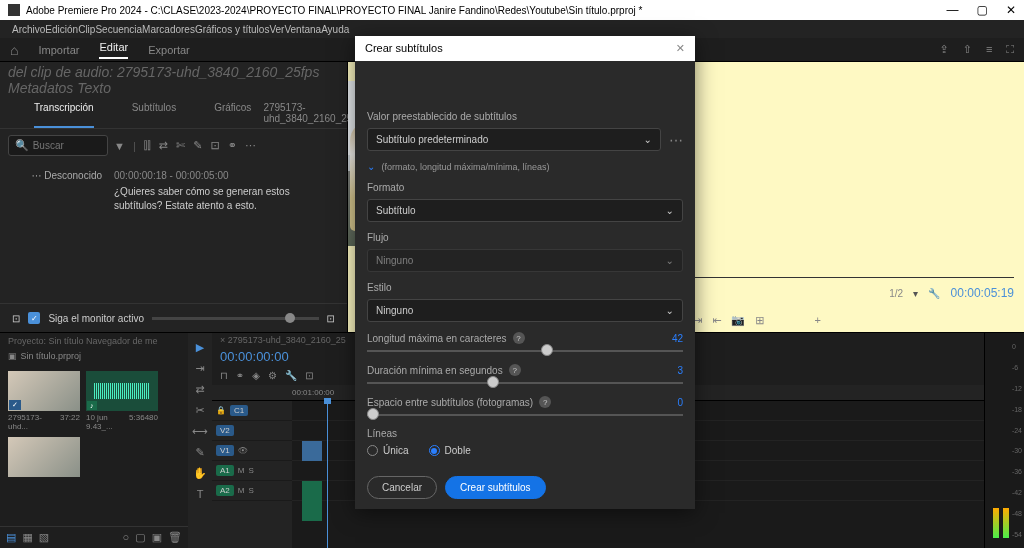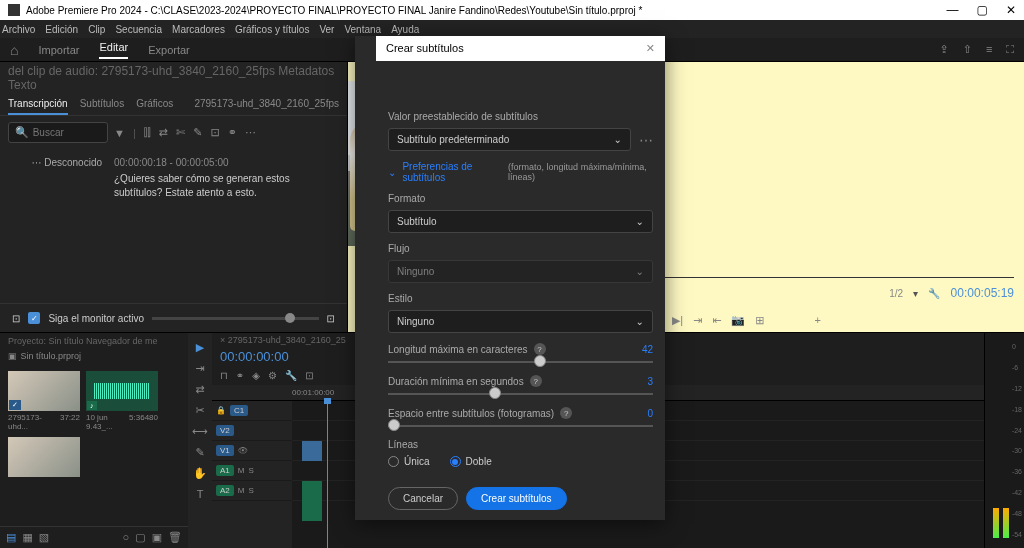--- a/index.html
+++ b/index.html
@@ -2,49 +2,49 @@
 <html><head>
 <meta charset="utf-8">
 <style>
 * { margin: 0; padding: 0; box-sizing: border-box; font-family: 'Segoe UI', Arial, sans-serif; }
 body { background: #1a1a1a; color: #ccc; font-size: 11px; overflow: hidden; width: 1024px; height: 548px; position: relative; }
 .titlebar { background: #fff; height: 20px; display: flex; align-items: center; padding: 0 8px; color: #000; font-size: 10px; }
 .titlebar-icon { width: 12px; height: 12px; background: #333; margin-right: 6px; }
 .titlebar-title { flex: 1; }
 .titlebar-controls { display: flex; gap: 18px; }
 .titlebar-controls span { cursor: pointer; font-size: 12px; }
-.menubar { background: #232323; height: 18px; display: flex; align-items: center; padding: 0 2px; gap: 10px; color: #bbb; font-size: 10px; }
+.menubar { background: #232323; height: 18px; display: flex; align-items: center; padding: 0 12px; color: #bbb; font-size: 10px; }
 .menubar span { cursor: pointer; }
 .workspace-bar { background: #1e1e1e; height: 24px; display: flex; align-items: center; padding: 0 10px; gap: 20px; font-size: 11px; color: #888; border-bottom: 1px solid #000; }
 .workspace-bar .home-icon { color: #888; font-size: 14px; }
 .workspace-bar .tab { cursor: pointer; }
 .workspace-bar .tab.active { color: #eee; border-bottom: 2px solid #fff; padding-bottom: 4px; }
 .workspace-right { margin-left: auto; display: flex; gap: 14px; color: #888; }
 .main-area { display: flex; height: 270px; }
 .left-panel { width: 348px; background: #232323; display: flex; flex-direction: column; border-right: 1px solid #000; }
-.panel-header-top { display: flex; padding: 2px 8px; font-size: 12px; color: #666; gap: 12px; }
+.panel-header-top { display: flex; padding: 2px 8px; font-size: 14px; color: #666; gap: 12px; font-style: italic; }
 .panel-tabs { display: flex; padding: 0 8px; gap: 12px; font-size: 10px; color: #888; border-bottom: 1px solid #333; }
-.panel-tabs span { padding: 4px 0; cursor: pointer; }
+.panel-tabs span { padding: 4px 0; cursor: pointer; margin-left: 26px; }
 .panel-tabs span.active { color: #eee; border-bottom: 2px solid #4a90d9; }
 .panel-tabs .filename { margin-left: auto; color: #888; }
 .search-row { display: flex; align-items: center; padding: 6px 8px; gap: 6px; }
 .search-box { background: #1a1a1a; border: 1px solid #444; border-radius: 3px; padding: 3px 6px; display: flex; align-items: center; gap: 4px; width: 100px; }
 .search-box input { background: transparent; border: none; color: #ccc; font-size: 10px; outline: none; width: 60px; }
 .tool-icons { display: flex; gap: 8px; color: #888; align-items: center; }
 .tool-icons span { cursor: pointer; }
 .transcript-row { display: flex; padding: 8px 12px; gap: 12px; font-size: 10px; }
 .speaker { color: #aaa; min-width: 90px; text-align: right; }
 .time-text { flex: 1; }
 .timecode { color: #888; margin-bottom: 4px; }
 .transcript-text { color: #ccc; line-height: 1.4; }
 .monitor-row { display: flex; align-items: center; padding: 8px 12px; gap: 8px; font-size: 10px; border-top: 1px solid #333; margin-top: auto; }
 .checkbox { width: 12px; height: 12px; background: #4a90d9; border-radius: 2px; display: flex; align-items: center; justify-content: center; color: #fff; font-size: 8px; }
 .slider-track { flex: 1; height: 3px; background: #444; position: relative; }
 .slider-handle { width: 10px; height: 10px; background: #888; border-radius: 50%; position: absolute; top: -4px; }
-.dialog-overlay { position: absolute; top: 36px; left: 355px; width: 310px; background: #2a2a2a; z-index: 100; box-shadow: 0 4px 20px rgba(0,0,0,0.5); padding-left: 21px; }
+.dialog-overlay { position: absolute; top: 36px; left: 355px; width: 340px; background: #2a2a2a; z-index: 100; box-shadow: 0 4px 20px rgba(0,0,0,0.5); }
 .dialog-header { background: #fff; color: #000; padding: 6px 10px; display: flex; justify-content: space-between; font-size: 11px; }
 .dialog-close { cursor: pointer; color: #888; }
 .dialog-body { padding: 10px 12px; margin-top: 40px; }
 .dialog-label { color: #aaa; font-size: 10px; margin-bottom: 6px; }
 .dialog-select { background: #1e1e1e; border: 1px solid #444; border-radius: 3px; padding: 5px 8px; display: flex; justify-content: space-between; align-items: center; font-size: 10px; color: #ccc; margin-bottom: 10px; cursor: pointer; }
 .dialog-select.disabled { opacity: 0.5; }
 .dialog-row-icons { display: flex; align-items: center; gap: 8px; margin-bottom: 10px; }
 .dialog-row-icons .dialog-select { flex: 1; margin-bottom: 0; }
 .dots-icon { color: #888; cursor: pointer; font-size: 14px; }
 .prefs-toggle { color: #2a7fff; font-size: 10px; display: flex; align-items: center; gap: 6px; margin-bottom: 10px; cursor: pointer; }
@@ -372,21 +372,20 @@
     <div class="dialog-label">Valor preestablecido de subtítulos</div>
     <div class="dialog-row-icons">
       <div class="dialog-select">
         <span>Subtítulo predeterminado</span>
         <span>⌄</span>
       </div>
       <span class="dots-icon">⋯</span>
     </div>
     <div class="prefs-toggle">
       <span class="chevron">⌄</span>
-      <span>Preferencias de subtítulos</span>
       <span class="hint">(formato, longitud máxima/mínima, líneas)</span>
     </div>
     <div class="dialog-label">Formato</div>
     <div class="dialog-select">
       <span>Subtítulo</span>
         <span>⌄</span>
     </div>
     <div class="dialog-label">Flujo</div>
     <div class="dialog-select disabled">
       <span>Ninguno</span>

